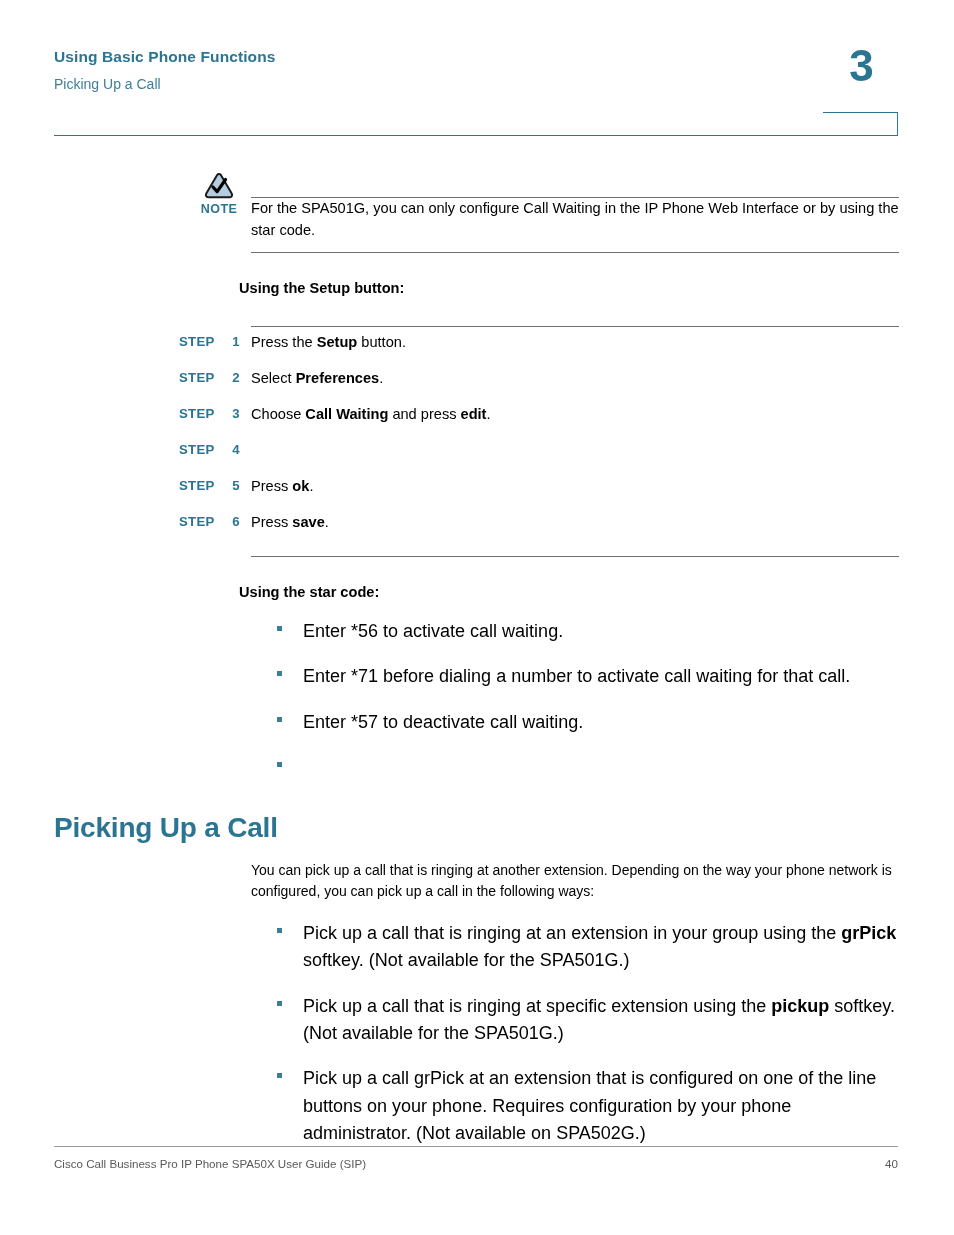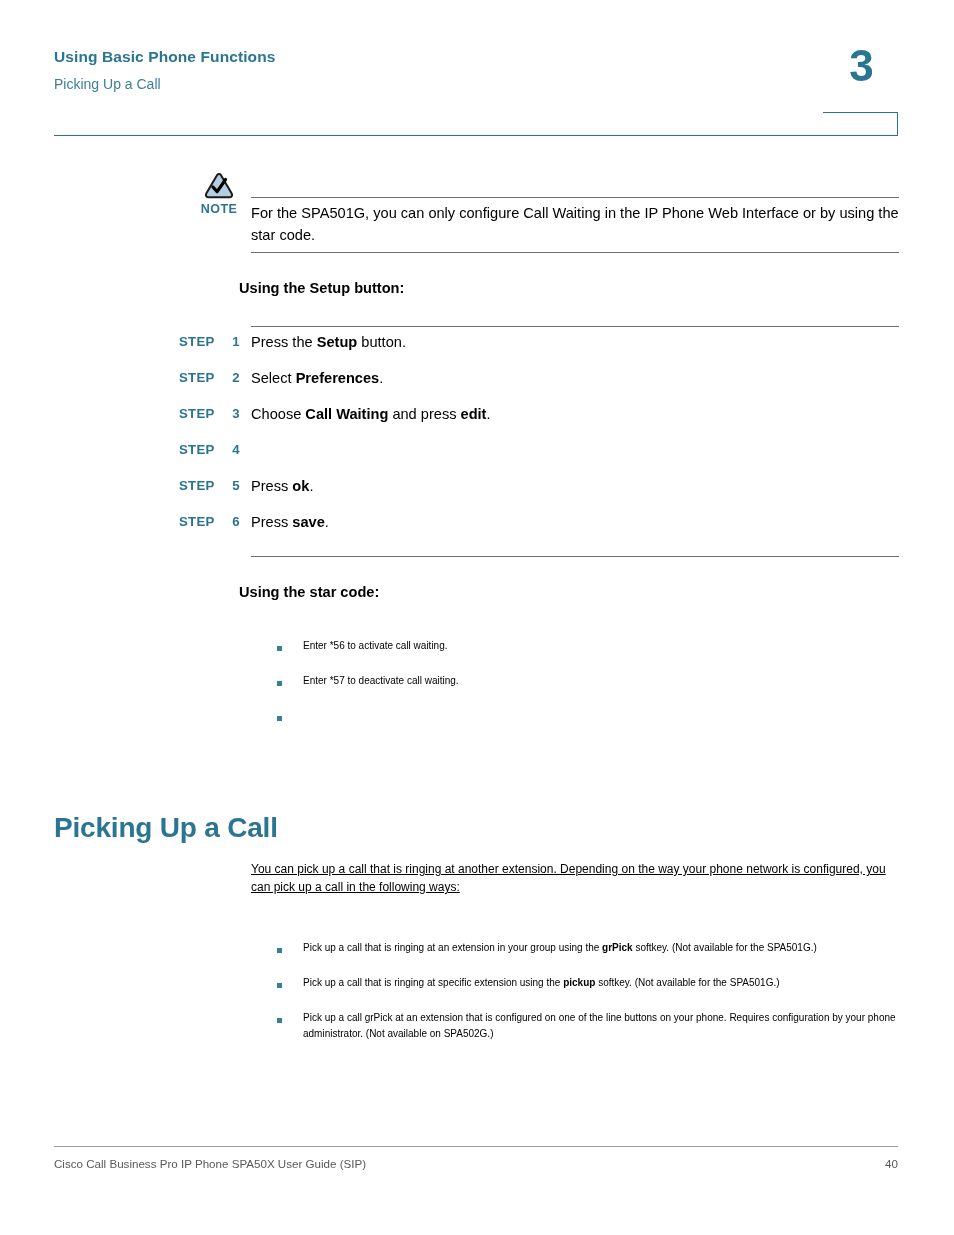--- a/index.html
+++ b/index.html
@@ -114,21 +114,20 @@
     left: 58px;
     top: 25px;
     right: 0;
     height: 0;
     border-top: 1px solid #6f6f6f;
   }
   .note-text {
     font-size: 14.6px;
     line-height: 1.52;
     color: #000;
-    padding-top: 5px;
   }
 
   
   .rule {
     position: absolute;
     left: 251px;
     width: 648px;
     height: 0;
     border-top: 1px solid #6f6f6f;
   }
@@ -186,25 +185,24 @@
 
   
   .bullet-list {
     position: absolute;
     left: 277px;
     width: 622px;
   }
   .bullet-item {
     position: relative;
     padding-left: 26px;
-    font-size: 10px;
+    font-size: 18px;
     line-height: 1.52;
     color: #000;
     margin-bottom: 18px;
-    margin-top: 20px;
   }
   .bullet-item:last-child { margin-bottom: 0; }
   .bullet-mark {
     position: absolute;
     left: 0;
     top: 8px;
     width: 5px;
     height: 5px;
     background: #3a7f99;
   }
@@ -221,24 +219,23 @@
     letter-spacing: -0.2px;
     line-height: 1.15;
   }
 
   
   .body-para {
     position: absolute;
     left: 251px;
     top: 860px;
     width: 648px;
-    font-size: 12px;
+    font-size: 14px;
     line-height: 1.52;
     color: #000;
-    text-decoration: underline;
   }
 
   
   .footer-rule {
     position: absolute;
     left: 54px;
     top: 1146px;
     width: 844px;
     height: 0;
     border-top: 1px solid #9a9a9a;
@@ -340,20 +337,21 @@
 
   <div class="subhead" style="top:583px;">Using the star code:</div>
 
   <div class="bullet-list" style="top:618px;">
     <div class="bullet-item">
       <span class="bullet-mark"></span>
       <span>Enter *56 to activate call waiting.</span>
     </div>
     <div class="bullet-item">
       <span class="bullet-mark"></span>
+      <span>Enter *71 before dialing a number to activate call waiting for that call.</span>
     </div>
     <div class="bullet-item">
       <span class="bullet-mark"></span>
       <span>Enter *57 to deactivate call waiting.</span>
     </div>
     <div class="bullet-item">
       <span class="bullet-mark"></span>
     </div>
   </div>
 

